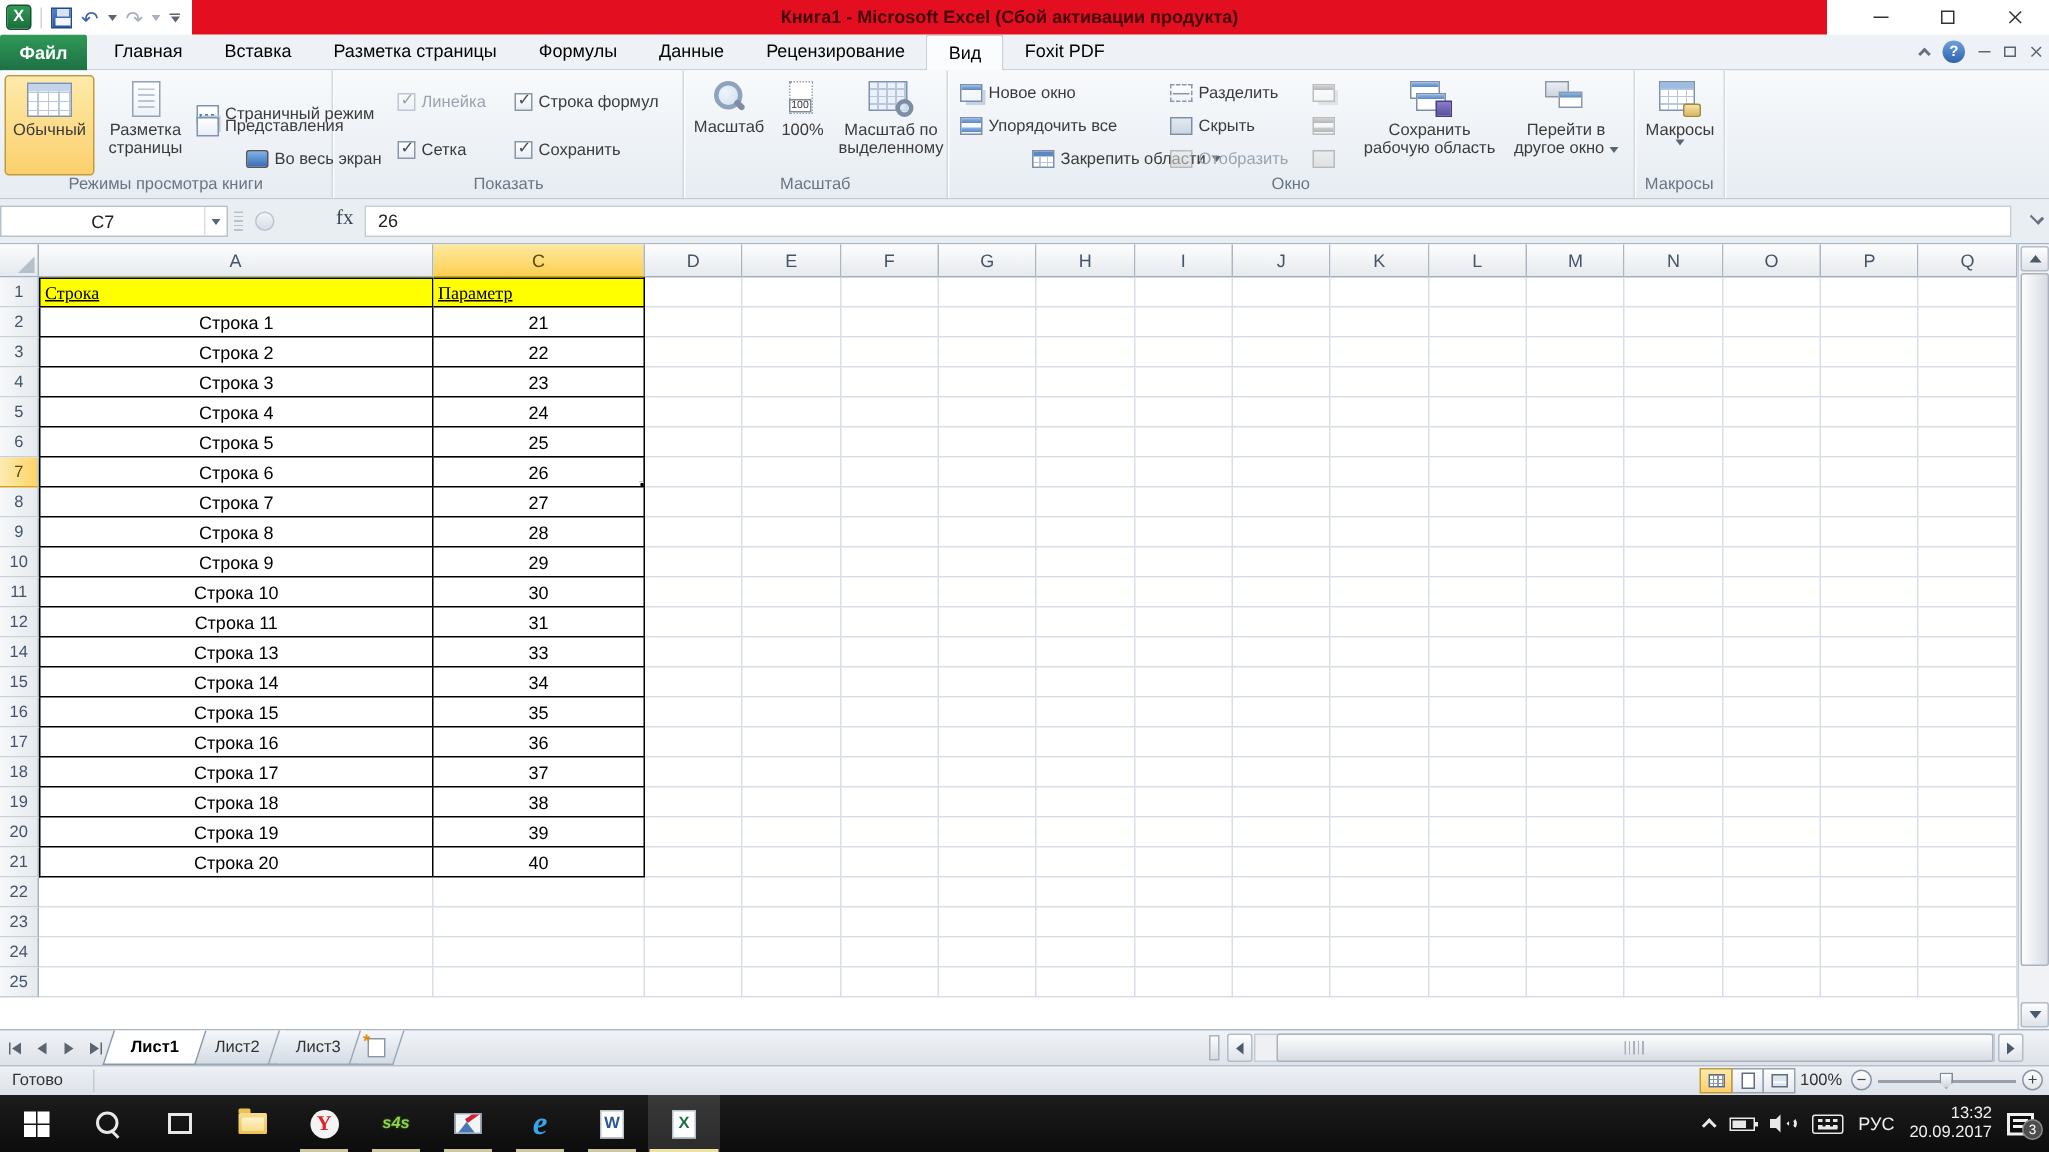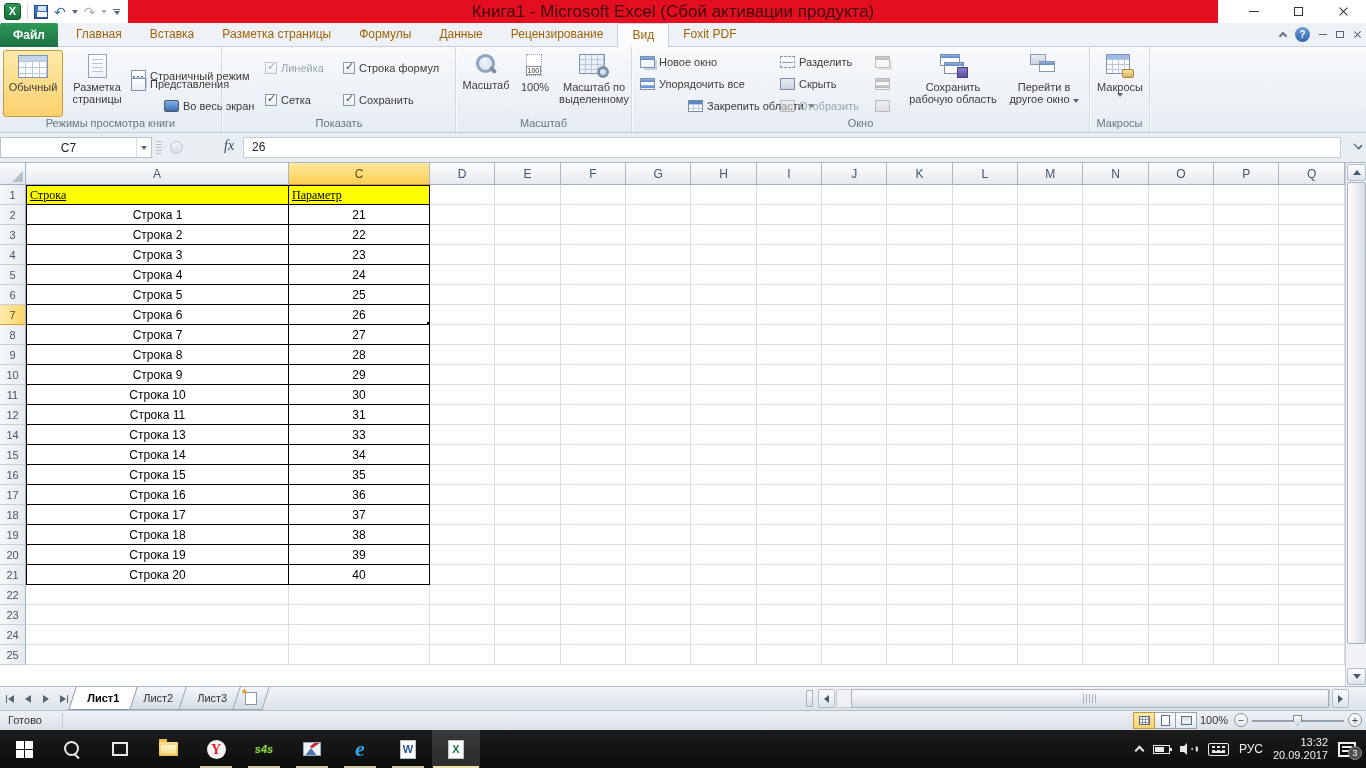--- a/index.html
+++ b/index.html
@@ -1,21 +1,21 @@
 <!DOCTYPE html>
 <html><head>
 <meta charset="utf-8">
 <style>
   * { margin:0; padding:0; box-sizing:border-box; }
   html,body { width:1366px; height:768px; overflow:hidden; font-family:"Liberation Sans",sans-serif; background:#fff; }
 
   
   #titlebar { position:absolute; left:0; top:0; width:1366px; height:23px; background:#fff; z-index:50; }
   #title-red { position:absolute; left:128px; top:0; width:1090px; height:23px; background:#e30f21; }
-  #title-text { width:100%; text-align:center; line-height:23px; font-size:17px; color:#43070b; }
+  #title-text { width:100%; text-align:center; line-height:23px; font-size:12px; color:#43070b;font-weight:bold; }
   .qat { position:absolute; top:1px; left:4px; height:21px; display:flex; align-items:center; gap:6px; }
   .xl-logo { width:17px; height:17px; border-radius:3px; background:linear-gradient(#2f9a57,#1a6e3c); border:1px solid #13542e; color:#fff; font-size:11px; font-weight:bold; text-align:center; line-height:15px; }
   .qat-sep { width:1px; height:14px; background:#d0d5db; }
   .i-save { width:14px; height:14px; background:linear-gradient(#4f7fd0,#2c569e); border:1px solid #24488a; position:relative; }
   .i-save::before { content:""; position:absolute; left:3px; top:0; width:8px; height:5px; background:#d7e2f2; }
   .i-save::after { content:""; position:absolute; left:2px; bottom:1px; width:10px; height:5px; background:#f4f7fb; }
   .qat-undo { color:#3a66a8; font-size:14px; line-height:14px; }
   .qat-redo { color:#a7b0ba; font-size:14px; line-height:14px; }
   .mini-drop { width:0; height:0; border-left:3px solid transparent; border-right:3px solid transparent; border-top:4px solid #5a6572; display:inline-block; }
   .mini-drop.dim { border-top-color:#aab3bd; }
@@ -26,21 +26,21 @@
   .g-min { width:10px; height:1px; background:#333; }
   .g-max { width:9px; height:9px; border:1px solid #333; }
   .g-close { position:relative; width:11px; height:11px; }
   .g-close::before,.g-close::after { content:""; position:absolute; left:5px; top:0; width:1px; height:11px; background:#333; }
   .g-close::before { transform:rotate(45deg);} .g-close::after { transform:rotate(-45deg);}
 
   
   #tabrow { position:absolute; left:0; top:23px; width:1366px; height:24px; background:#eef2f6; border-bottom:1px solid #c9d1da; }
   #file-tab { position:absolute; left:0; top:0; width:58px; height:24px; background:linear-gradient(#2f9a57,#1d7044); border-radius:2px 2px 0 0; color:#fff; font-size:12px; font-weight:bold; text-align:center; line-height:24px; }
   .rtabs { position:absolute; left:62px; top:0; height:24px; display:flex; }
-  .rtab { padding:0 14px; line-height:23px; font-size:12px; color:#a16207; }
+  .rtab { padding:0 14px; line-height:23px; font-size:12px; color:#000000; }
   .rtab.active { background:#fafcfe; border:1px solid #c9d1da; border-bottom:none; border-radius:2px 2px 0 0; }
   .rib-right { position:absolute; right:4px; top:4px; display:flex; align-items:center; gap:9px; }
   .chev-up { width:6px; height:6px; border-top:2px solid #68727e; border-left:2px solid #68727e; transform:rotate(45deg); margin-top:3px; }
   .help-ic { width:15px; height:15px; border-radius:50%; background:linear-gradient(#6fa0dc,#2e62ad); color:#fff; font-size:10px; font-weight:bold; text-align:center; line-height:15px; }
   .wb-btn { color:#5a6572; font-size:10px; display:flex; align-items:center; }
   .wb-min{width:8px;height:1px;background:#5a6572;} .wb-res{width:8px;height:7px;border:1px solid #5a6572;} 
   .wb-x{position:relative;width:9px;height:9px;} .wb-x::before,.wb-x::after{content:"";position:absolute;left:4px;top:0;width:1px;height:9px;background:#5a6572;} .wb-x::before{transform:rotate(45deg);} .wb-x::after{transform:rotate(-45deg);}
 
   
   #ribbon { position:absolute; left:0; top:47px; width:1366px; height:86px; background:linear-gradient(#f8fafc,#e6ecf2); border-bottom:1px solid #c2cad4; }
@@ -103,21 +103,21 @@
   .cb::after { content:"✓"; position:absolute; left:1px; top:-3px; font-size:11px; color:#3d4a5a; }
   .cb.dim { opacity:.5; }
 
   
   #fbar { position:absolute; left:0; top:133px; width:1366px; height:30px; background:#e9eef3; border-bottom:1px solid #aab6c4; }
   #namebox { position:absolute; left:0; top:4px; width:152px; height:21px; background:#fff; border:1px solid #b8c2cc; display:flex; align-items:center; }
   #namebox .nb-text { flex:1; text-align:center; font-size:12px; color:#222; }
   #namebox .nb-drop { width:15px; height:100%; border-left:1px solid #d8dee5; display:flex; align-items:center; justify-content:center; }
   .fb-grip { position:absolute; left:156px; top:8px; width:6px; height:13px; background:repeating-linear-gradient(to bottom,#b9c2cc 0 1px,transparent 1px 3px); }
   .fb-circle { position:absolute; left:170px; top:8px; width:13px; height:13px; border-radius:50%; background:linear-gradient(#f2f5f8,#d8dee6); border:1px solid #bcc6d0; }
-  .fx { position:absolute; left:224px; top:5px; font-family:"Liberation Serif",serif; font-style:italic; font-size:14px; color:#3c4document; color:#3c4653; }
+  .fx { position:absolute; left:224px; top:5px; font-family:"Liberation Serif",serif; font-size:14px; color:#3c4document; color:#3c4653; }
   #fvalue { position:absolute; left:243px; top:4px; width:1098px; height:21px; background:#fff; border:1px solid #c6cdd6; font-size:12px; color:#222; line-height:19px; padding-left:8px; }
   .fb-chev { position:absolute; right:4px; top:8px; width:8px; height:8px; border-right:2px solid #68727e; border-bottom:2px solid #68727e; transform:rotate(45deg) scaleY(.7); }
 
   
   #grid { position:absolute; left:0; top:163px; width:1345px; height:523px; background:#fff; }
   #colheads { display:flex; height:22px; }
   #corner { width:26px; height:22px; background:linear-gradient(#fbfcfd,#e4e9ee); border-right:1px solid #9fb0c0; border-bottom:1px solid #9fb0c0; position:relative; }
   #corner::after { content:""; position:absolute; right:2px; bottom:2px; border-left:11px solid transparent; border-bottom:11px solid #b4bfca; }
   .colh { height:22px; border-right:1px solid #aab6c4; border-bottom:1px solid #9fb0c0; background:linear-gradient(#fdfdfe,#e6eaee); font-size:12px; color:#44546a; display:flex; align-items:center; justify-content:center; }
   .colh.sel { background:linear-gradient(#fee9a0,#fccf52); border-bottom:1px solid #cf9a1f; color:#5d4708; }

